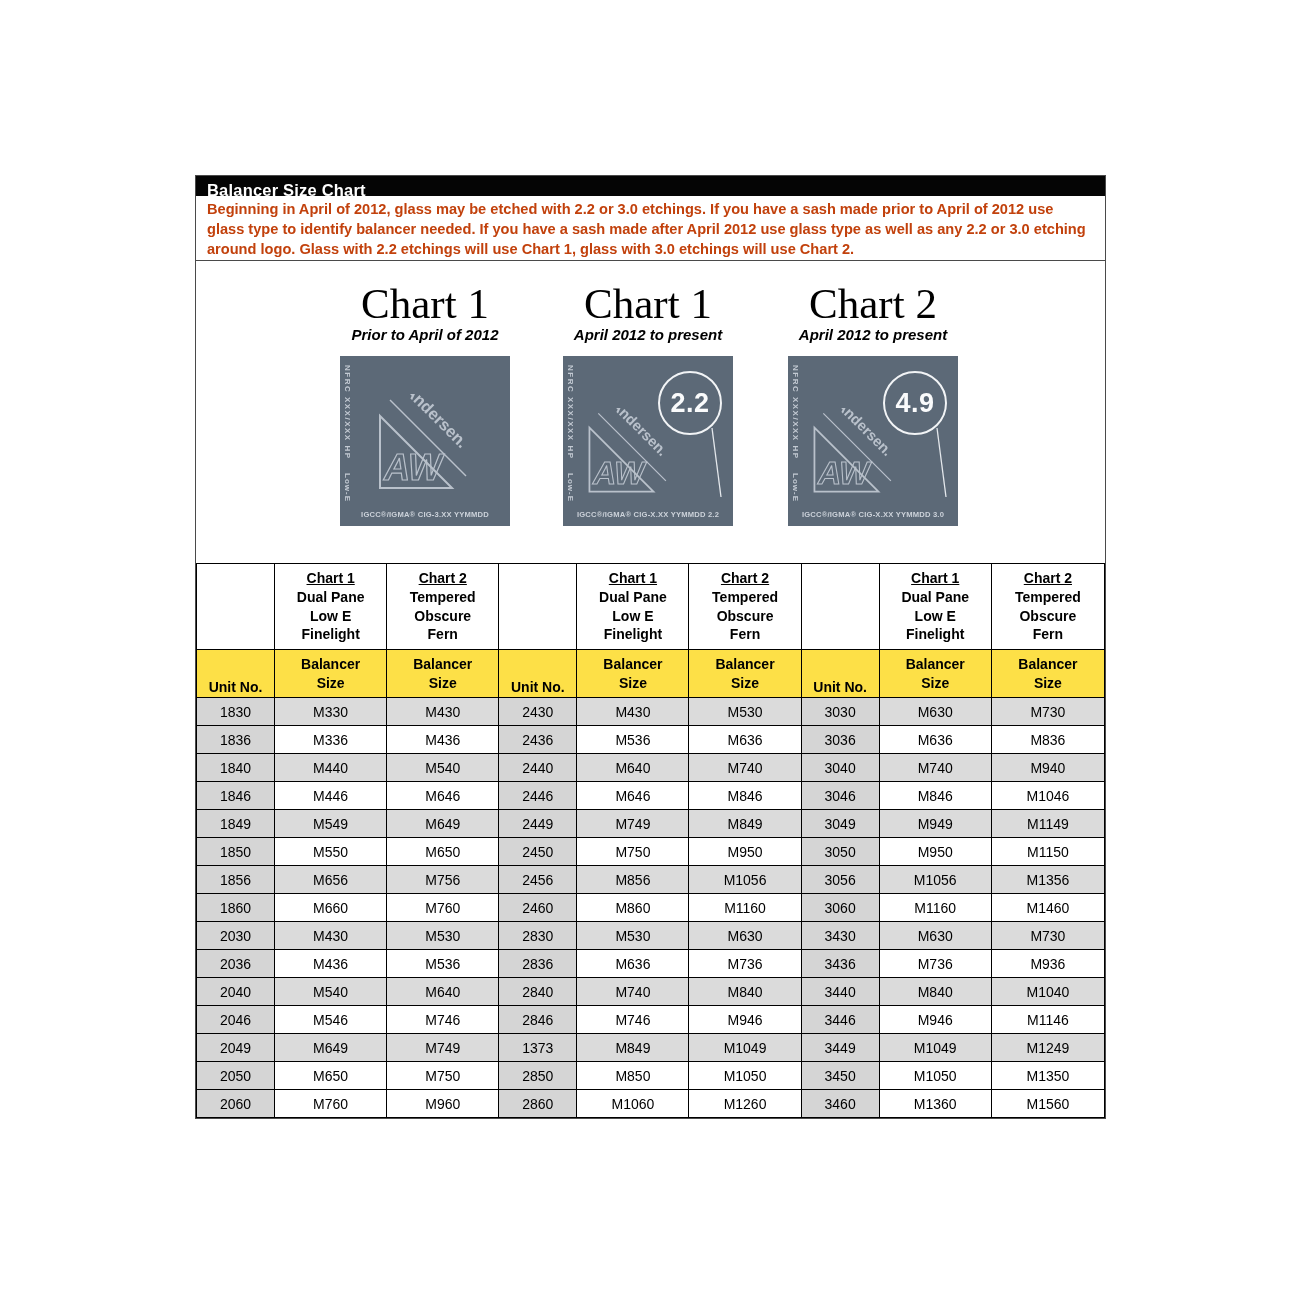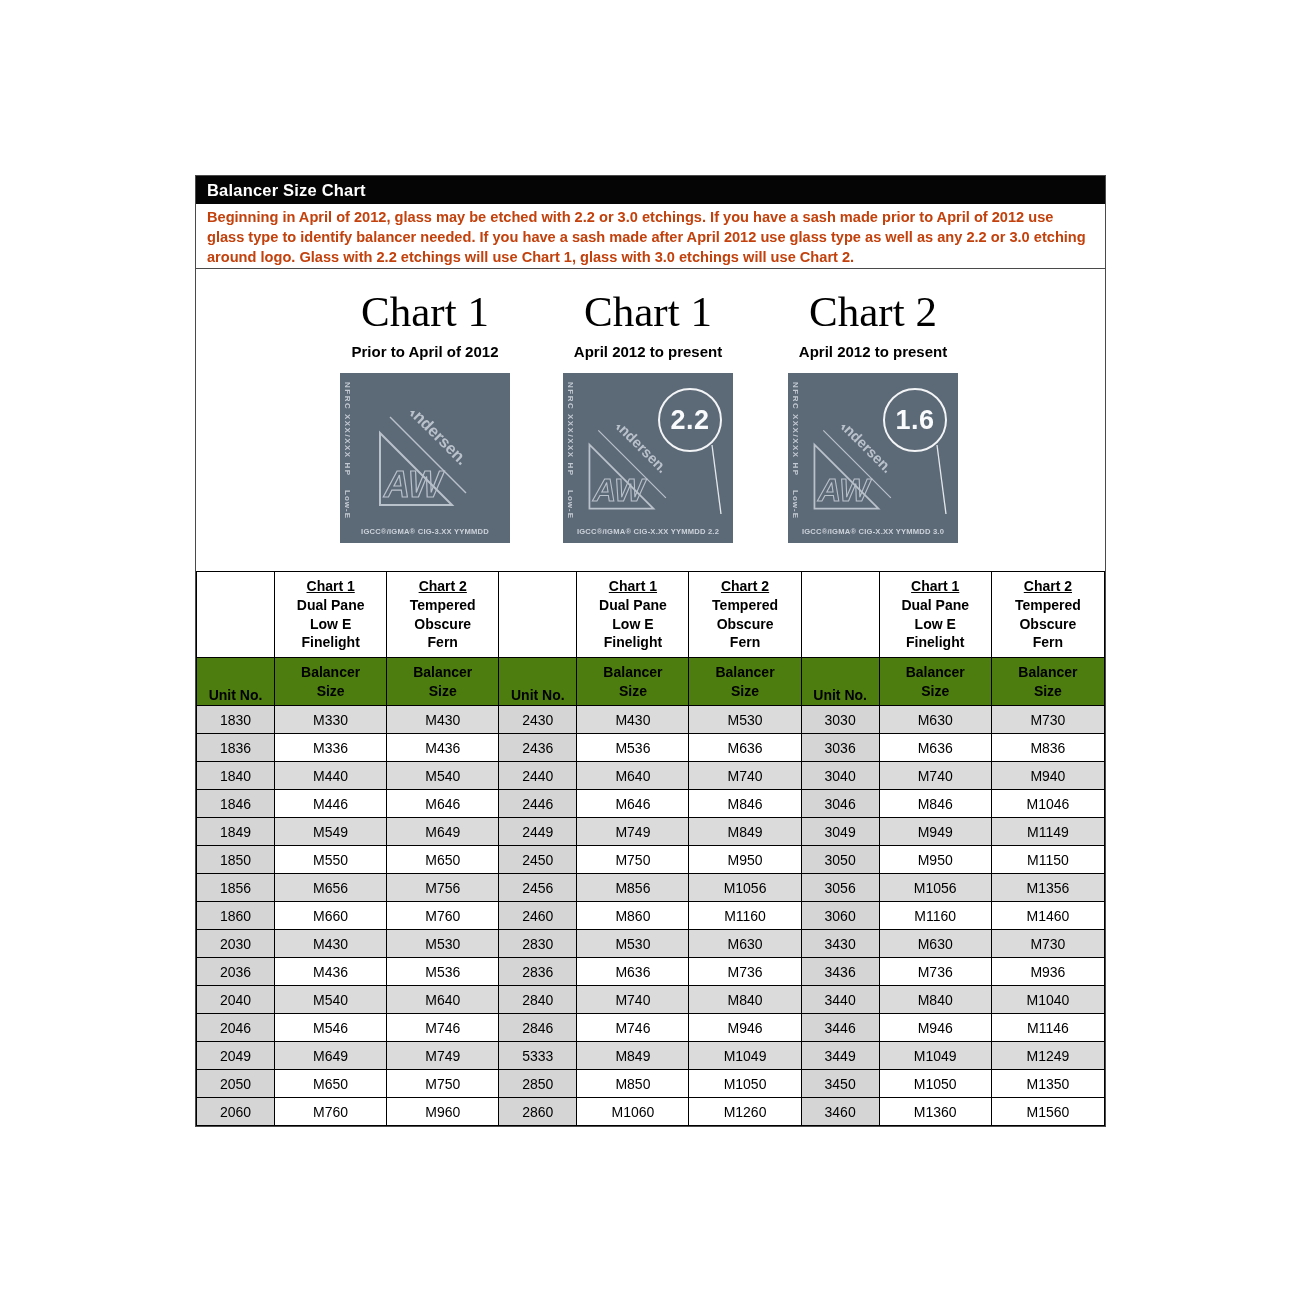--- a/index.html
+++ b/index.html
@@ -1,48 +1,48 @@
 <!DOCTYPE html>
 <html><head>
 <meta charset="utf-8">
 <style>
   html,body{margin:0;padding:0;background:#ffffff;}
   body{width:1296px;height:1296px;position:relative;font-family:"Liberation Sans",sans-serif;}
   .document{position:absolute;left:195px;top:175px;width:909px;border:1px solid #4a4a4a;background:#fff;}
   
-  .title-bar{background:#050505;color:#fff;height:28px;line-height:28px;padding-left:11px;
+  .title-bar{background:#050505;color:#fff;height:20px;line-height:28px;padding-left:11px;
     font-size:16.5px;font-weight:bold;letter-spacing:.2px;}
   
   .intro{box-sizing:border-box;height:65px;border-bottom:1px solid #4a4a4a;padding:4px 12px 0 11px;
     font-size:14.6px;font-weight:bold;line-height:1.36;color:#c2410c;}
   
   .charts-area{position:relative;height:302px;}
   .chart-block{position:absolute;top:20px;width:170px;text-align:center;}
   .chart-title{font-family:"Liberation Serif",serif;font-size:43px;line-height:1.05;color:#000;}
-  .chart-subtitle{font-size:15px;font-weight:bold;margin-top:9px;color:#000;}
+  .chart-subtitle{font-size:15px;font-weight:bold;color:#000;font-style:italic;}
   
   .glass-label{position:relative;margin-top:13px;width:170px;height:170px;background:#5c6977;
     overflow:hidden;color:#c3cad3;text-align:left;}
   .nfrc-vert{position:absolute;top:9px;left:3px;writing-mode:vertical-rl;font-size:8px;
     font-weight:bold;letter-spacing:1.5px;color:#c3cad3;}
   .lowe-vert{position:absolute;bottom:24px;left:3px;writing-mode:vertical-rl;font-size:8px;
     font-weight:bold;letter-spacing:1px;color:#c3cad3;}
   .cert-line{position:absolute;bottom:7px;left:0;width:100%;text-align:center;font-size:7.6px;
     font-weight:bold;letter-spacing:.2px;color:#ccd2da;white-space:nowrap;}
   .logo-svg{position:absolute;left:26px;top:38px;}
   .pointer-svg{position:absolute;left:0;top:0;}
   .etch-circle{position:absolute;left:95px;top:15px;width:60px;height:60px;border:2.5px solid #f2f4f6;
     border-radius:50%;display:flex;align-items:center;justify-content:center;
     font-size:27px;font-weight:bold;color:#fafbfc;letter-spacing:.5px;}
   
   table.balancer{border-collapse:collapse;width:100%;table-layout:fixed;}
   table.balancer td{border:1px solid #000;text-align:center;vertical-align:middle;
     font-size:14px;color:#000;overflow:hidden;}
   .group-row td{height:83px;background:#fff;font-size:13.5px;font-weight:bold;line-height:1.33;}
-  .colhead-row td{height:45px;background:#4d7c0f;font-size:13.5px;font-weight:bold;line-height:1.3;}
+  .colhead-row td{height:45px;background:#fde047;font-size:13.5px;font-weight:bold;line-height:1.3;}
   .colhead-row td.unit-h{vertical-align:bottom;}
   .ul{text-decoration:underline;}
   tbody td{height:25px;background:#fff;}
   tr.shaded td{background:#dbdbdb;}
   tbody td.u{background:#d5d5d5;font-weight:normal;}
 </style>
 </head>
 <body>
 
 <div class="document">
@@ -106,21 +106,21 @@
           <line x1="24" y1="6" x2="100" y2="82" stroke="#b9c1cb" stroke-width="1.4"></line>
           <polygon points="14,22 86,94 14,94" fill="none" stroke="#b9c1cb" stroke-width="2"></polygon>
           <text x="38" y="-2" transform="rotate(45 38 -2)" font-size="16.5" font-weight="bold" fill="#b9c1cb" font-family="Liberation Sans, sans-serif">Andersen.</text>
           <text x="18" y="86" font-size="36" font-weight="bold" font-style="italic" fill="none" stroke="#b9c1cb" stroke-width="1.2" font-family="Liberation Sans, sans-serif">AW</text>
         </svg>
         <div class="etch-group">
           <svg class="pointer-svg" width="170" height="170" viewBox="0 0 170 170">
             <line x1="149" y1="72" x2="158" y2="141" stroke="#e4e8ec" stroke-width="1.3"></line>
           </svg>
           <div class="etch-circle">
-            <span class="etch-num">1.6</span>
+            <span class="etch-num">4.9</span>
           </div>
         </div>
         <div class="cert-line">IGCC®/IGMA® CIG-X.XX YYMMDD 3.0</div>
       </div>
     </div>
 
   </div>
 
   <table class="balancer">
     <colgroup>
@@ -336,21 +336,21 @@
           <td>M746</td>
           <td>M946</td>
           <td class="u">3446</td>
           <td>M946</td>
           <td>M1146</td>
         </tr>
         <tr class="shaded">
           <td class="u">2049</td>
           <td>M649</td>
           <td>M749</td>
-          <td class="u">5333</td>
+          <td class="u">1373</td>
           <td>M849</td>
           <td>M1049</td>
           <td class="u">3449</td>
           <td>M1049</td>
           <td>M1249</td>
         </tr>
         <tr>
           <td class="u">2050</td>
           <td>M650</td>
           <td>M750</td>

